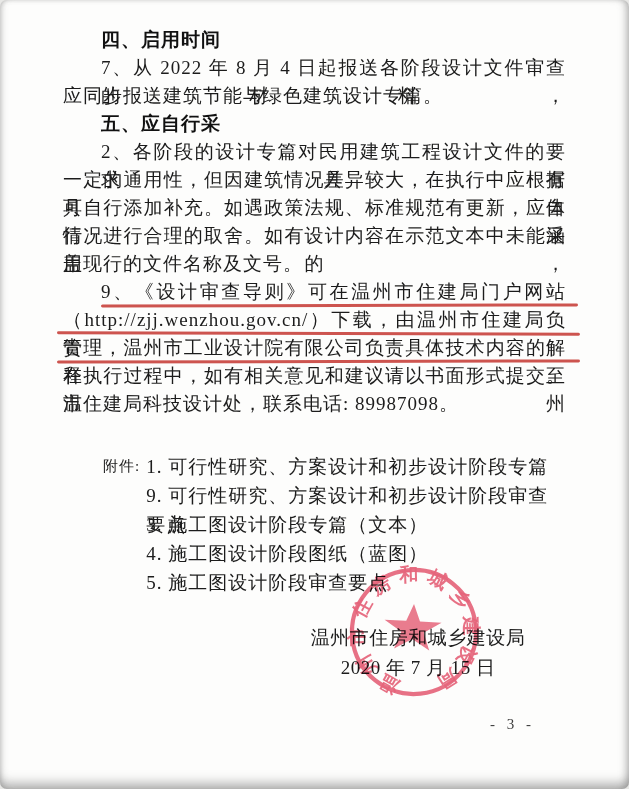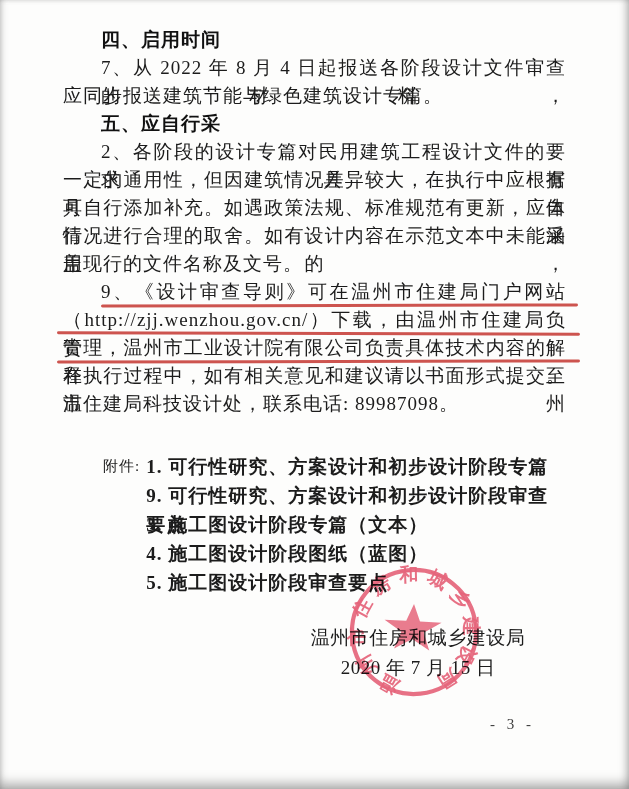--- a/index.html
+++ b/index.html
@@ -9,20 +9,21 @@
     margin:0 auto;
     background:#fdfdfc;
     overflow:hidden;
     font-family:"Liberation Serif","DejaVu Serif",serif;
     color:#1c1c1c;
     box-shadow:
       inset 5px 0 7px -5px rgba(110,110,110,.55),
       inset -7px 0 8px -5px rgba(110,110,110,.55),
       inset 0 -13px 11px -7px rgba(110,110,110,.5),
       inset 0 3px 4px -3px rgba(150,150,150,.25);
+    border-radius: 7px;
   }
   .content{
     position:absolute;left:63px;top:26px;width:503px;
   }
   .line{
     height:28px;line-height:28px;font-size:19px;
     letter-spacing:1px;
   }
   .heading{
     font-family:"Liberation Sans","DejaVu Sans",sans-serif;
@@ -35,21 +36,21 @@
     position:absolute;height:3px;background:#c94540;border-radius:2px;
     bottom:-1px;left:-6px;right:-14px;opacity:.92;
   }
   .uline.from-indent{left:38px;right:-12px;transform:rotate(-.15deg);}
   .uline.wave-a{transform:rotate(.18deg);}
   .uline.wave-b{transform:rotate(-.12deg);}
   .gap-lg{height:34px;}
   .attach{display:flex;margin-left:40px;}
   .attach-label{flex:0 0 auto;height:29px;line-height:29px;font-size:15px;letter-spacing:1px;}
   .attach-items{flex:1 1 auto;}
-  .attach-item{height:29px;line-height:29px;font-size:19px;letter-spacing:1px;padding-left:6px;font-weight:bold;}
+  .attach-item{height:29px;line-height:29px;font-size:19px;letter-spacing:1px;padding-left:6px;}
   .sign-block{
     margin-top:26px;margin-left:245px;width:220px;text-align:center;
   }
   .sign-line{height:30px;line-height:30px;font-size:19px;letter-spacing:.5px;}
   .page-number{
     position:absolute;top:716px;right:94px;
     font-size:15px;letter-spacing:4px;color:#3d3d3d;
     font-family:"Liberation Serif","DejaVu Serif",serif;
   }
   .seal{

